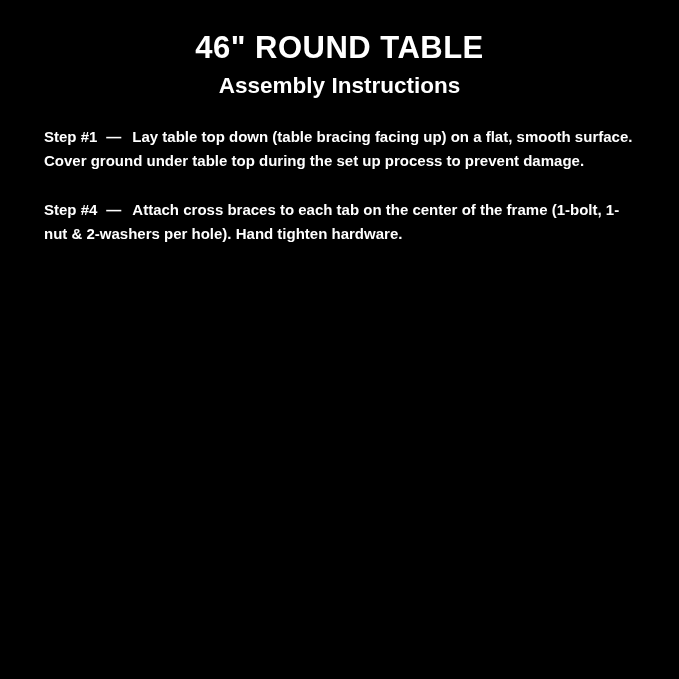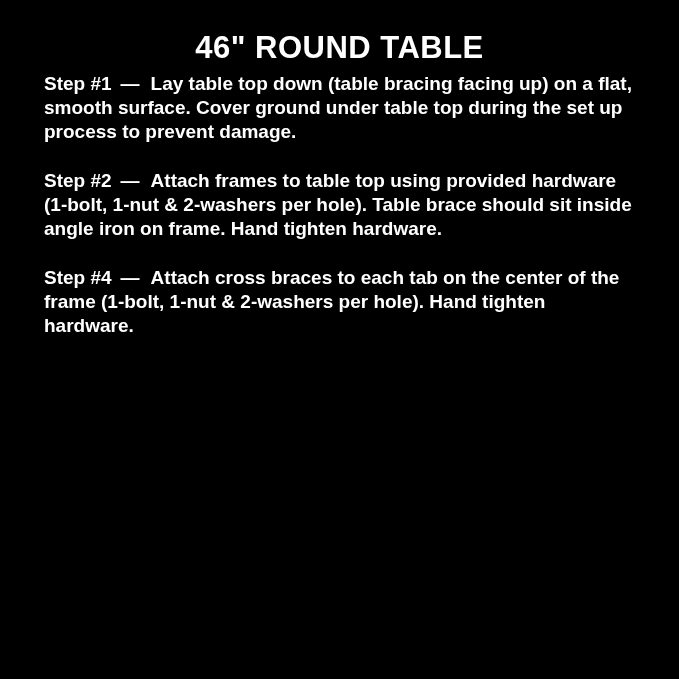--- a/index.html
+++ b/index.html
@@ -26,37 +26,37 @@
     letter-spacing: 0.5px;
     margin: 0 0 6px 0;
   }
   .subtitle {
     font-size: 22.5px;
     line-height: 1.2;
     text-align: center;
     margin: 0 0 26px 0;
   }
   .step {
-    font-size: 19px;
+    font-size: 15px;
     line-height: 24px;
     margin: 0 0 25px 0;
     text-align: left;
   }
   .dash {
     display: inline-block;
     margin: 0 11px 0 9px;
   }
 </style>
 </head>
 <body>
 
 <div class="page">
   <h1 class="title">46" ROUND TABLE</h1>
+  <h2 class="subtitle">Assembly Instructions</h2>
 
   <p class="step"><span>Step #1</span><span class="dash">—</span><span>Lay table top down (table bracing facing up) on a flat, smooth surface. Cover ground under table top during the set up process to prevent damage.</span></p>
 
-  <p class="step"><span>Step #2</span><span class="dash">—</span><span>Attach frames to table top using provided hardware (1-bolt, 1-nut &amp; 2-washers per hole). Table brace should sit inside angle iron on frame. Hand tighten hardware.</span></p>
 
 
   <p class="step"><span>Step #4</span><span class="dash">—</span><span>Attach cross braces to each tab on the center of the frame (1-bolt, 1-nut &amp; 2-washers per hole). Hand tighten hardware.</span></p>
 
 
 </div>
 
 </body></html>

